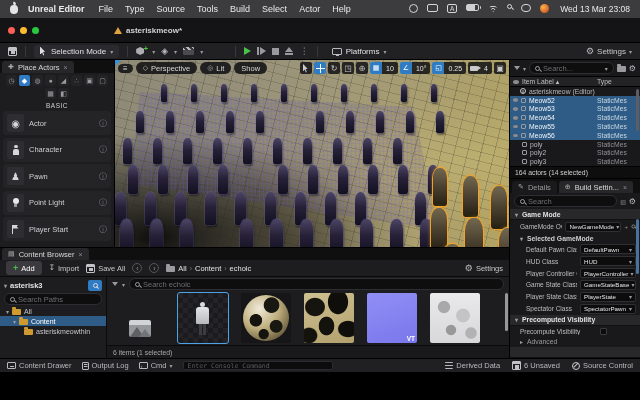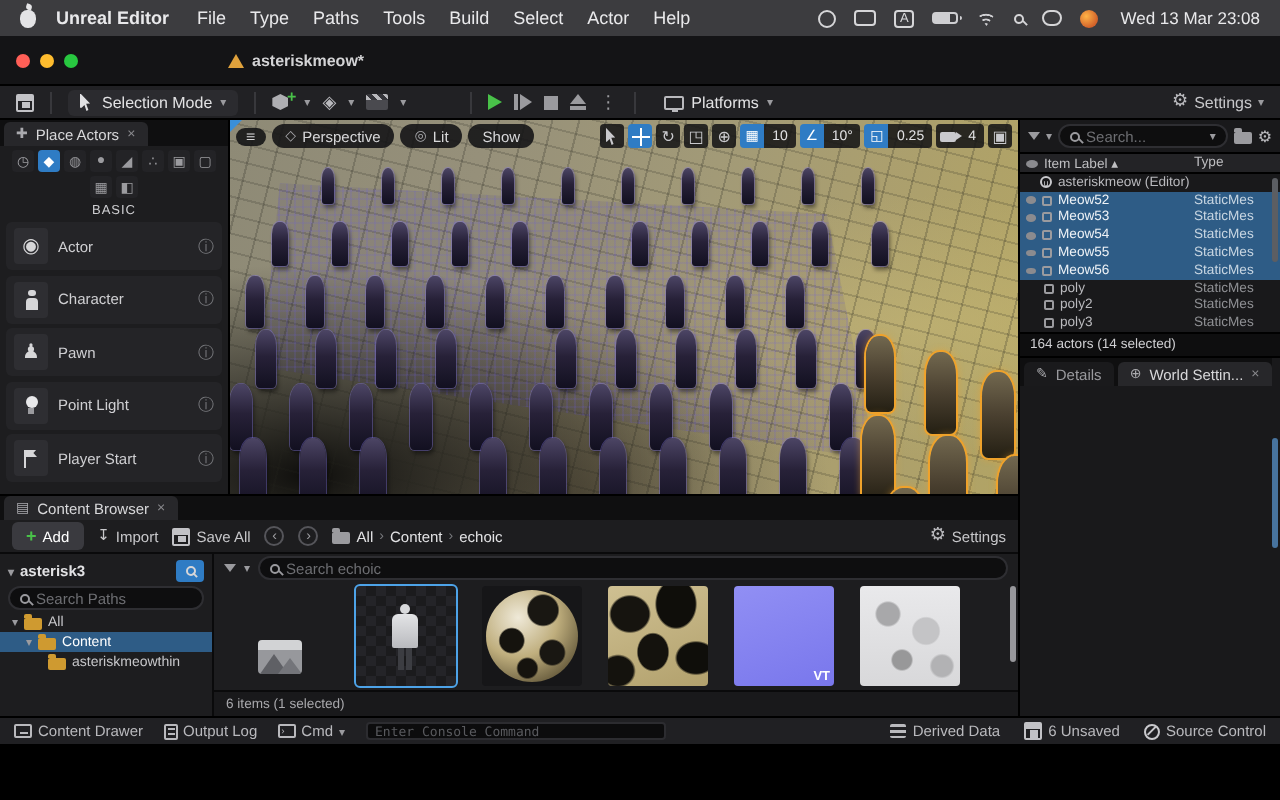--- a/index.html
+++ b/index.html
@@ -7,21 +7,21 @@
   #app{width:640px;height:400px;display:flex;flex-direction:column;background:#000;}
   .ico{display:inline-block;line-height:1;}
   input{outline:none;}
 
   
   #menubar{height:18px;background:#3c3c3f;display:flex;align-items:center;padding:0 10px;color:#e9e9eb;font-size:9px;flex:0 0 auto;}
   .apple{width:8px;height:9px;background:#e4e4e6;border-radius:45% 45% 48% 48%;position:relative;margin-right:4px;}
   .apple::after{content:"";position:absolute;top:-3px;left:3px;width:3px;height:3px;background:#e4e4e6;border-radius:0 60% 0 60%;transform:rotate(20deg);}
   .mb-item{margin:0 6px;white-space:nowrap;}
   .mb-app{font-weight:bold;margin:0 8px 0 6px;}
-  #mb-right{margin-left:auto;display:flex;align-items:center;gap:9px;}
+  #mb-right{margin-left:auto;display:flex;gap:9px;}
   .mb-circ{width:9px;height:9px;border:1px solid #d6d6d8;border-radius:50%;}
   .mb-rect{width:11px;height:8px;border:1px solid #d6d6d8;border-radius:2px;}
   .mb-abox{width:10px;height:9px;border:1px solid #d6d6d8;border-radius:2px;font-size:6.5px;display:flex;align-items:center;justify-content:center;color:#d6d6d8;}
   .batt{width:13px;height:6.5px;border:1px solid #cfcfd2;border-radius:2px;position:relative;background:linear-gradient(90deg,#cfcfd2 0 72%,transparent 72%);}
   .batt::after{content:"";position:absolute;right:-3px;top:1px;width:1.5px;height:2.5px;background:#cfcfd2;border-radius:0 1px 1px 0;}
   .wifi{width:10px;height:8px;background:radial-gradient(circle at 50% 100%,#cfcfd2 0 1.2px,transparent 1.6px 2.7px,#cfcfd2 2.9px 3.5px,transparent 3.9px 5.1px,#cfcfd2 5.3px 5.9px,transparent 6.3px);clip-path:polygon(50% 100%,0 12%,100% 12%);}
   .mag{width:5px;height:5px;border:1px solid #9a9a9e;border-radius:50%;position:relative;flex:0 0 auto;}
   .mag::after{content:"";position:absolute;width:3px;height:1px;background:#9a9a9e;transform:rotate(45deg);right:-2.6px;bottom:-1px;}
   .mag.light{border-color:#d6d6d8;}.mag.light::after{background:#d6d6d8;}
   .mb-cc{width:10px;height:8px;border:1px solid #d6d6d8;border-radius:4px;position:relative;}
@@ -146,21 +146,21 @@
   .ol-row .eye{width:5px;height:3.5px;}
   .ol-row.sel{background:#2e5c86;color:#eef2f6;}
   .ol-row .typ{margin-left:auto;color:#8f9094;width:40px;overflow:hidden;}
   .ol-row.sel .typ{color:#c8d6e2;}
   .mesh-ico{width:5px;height:5px;border:1px solid #9b9b9f;border-radius:1px;flex:0 0 auto;}
   .ue-ico{width:6px;height:6px;border:1px solid #c9c9cd;border-radius:50%;font-size:4.5px;color:#c9c9cd;display:flex;align-items:center;justify-content:center;flex:0 0 auto;}
   #ol-footer{height:12px;background:#0e0e0f;color:#cfcfd2;font-size:6.8px;display:flex;align-items:center;padding:0 5px;flex:0 0 auto;border-top:1px solid #000;}
   .vscroll{position:absolute;right:1px;top:2px;width:3px;border-radius:2px;background:#5c5e63;}
 
   
-  #details{flex:1;display:flex;flex-direction:row;overflow:hidden;background:#19191b;border-top:1px solid #000;position:relative;}
+  #details{flex:1;display:flex;flex-direction:column;overflow:hidden;background:#19191b;border-top:1px solid #000;position:relative;}
   #dt-tabs{height:14px;background:#0f0f10;display:flex;align-items:flex-end;}
   .dt-search-row{display:flex;align-items:center;gap:3px;padding:2px 4px;}
   .sec-hdr{height:12px;background:#28282b;display:flex;align-items:center;gap:4px;color:#e2e2e4;font-size:6.8px;font-weight:bold;padding:0 5px;border-bottom:1px solid #111;}
   .sub-hdr{height:11px;display:flex;align-items:center;gap:4px;color:#cfcfd2;font-size:6.8px;font-weight:bold;padding:0 5px 0 10px;}
   .dt-row{height:13px;display:flex;align-items:center;font-size:6.5px;color:#bfbfc2;padding:0 4px 0 16px;gap:3px;}
   .dt-label{flex:1;overflow:hidden;white-space:nowrap;}
   .dt-box{width:56px;height:10px;background:#0c0c0d;border:1px solid #303034;border-radius:2px;color:#e6e6e8;font-size:6.2px;display:flex;align-items:center;padding:0 3px;gap:2px;white-space:nowrap;overflow:hidden;}
   .dt-box .caret{margin-left:auto;}
   .chk{width:7px;height:7px;background:#0c0c0d;border:1px solid #3a3a3f;border-radius:1px;}
   .adv-row{height:11px;display:flex;align-items:center;gap:4px;color:#9b9b9f;font-size:6.8px;padding:0 5px 0 10px;}
@@ -241,21 +241,21 @@
 </head>
 <body>
 
 <div id="app">
 
   <div id="menubar">
     <span class="apple"></span>
     <span class="mb-app">Unreal Editor</span>
     <span class="mb-item">File</span>
     <span class="mb-item">Type</span>
-    <span class="mb-item">Paths</span>
+    <span class="mb-item">Source</span>
     <span class="mb-item">Tools</span>
     <span class="mb-item">Build</span>
     <span class="mb-item">Select</span>
     <span class="mb-item">Actor</span>
     <span class="mb-item">Help</span>
     <span id="mb-right">
       <span class="mb-circ"></span>
       <span class="mb-rect"></span>
       <span class="mb-abox">A</span>
       <span class="batt"></span>
@@ -673,21 +673,21 @@
       </div>
 
       <div id="details">
         <div id="dt-tabs" class="tabstrip">
           <span class="tab inactive">
             <span class="tab-ico">✎</span>
             <span>Details</span>
           </span>
           <span class="tab">
             <span class="tab-ico">⊕</span>
-            <span>World Settin...</span>
+            <span>Build Settin...</span>
             <span class="x">×</span>
           </span>
         </div>
         <div class="dt-search-row">
           <div class="search-box" style="flex:1;margin:0;text-decoration:underline;">
             <span class="mag"></span>
             <input placeholder="Search" style="">
           </div>
           <span class="mini">▥</span>
           <span class="gear" style="font-size:8px;">⚙</span>

